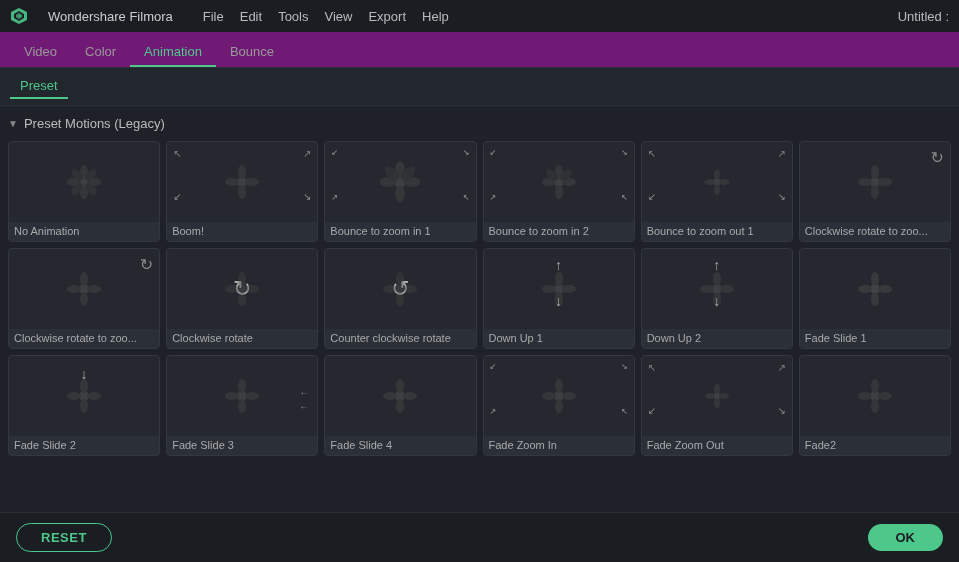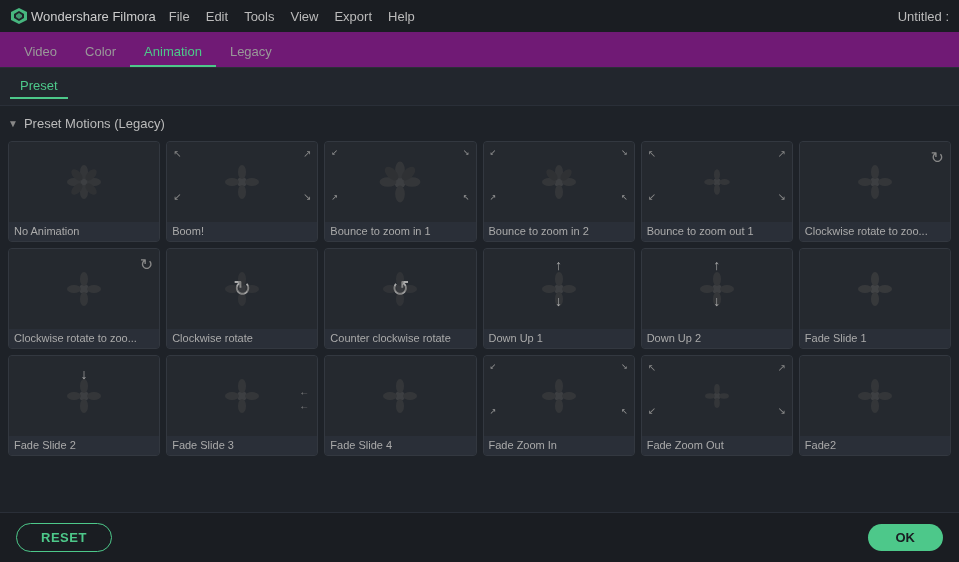--- a/index.html
+++ b/index.html
@@ -14,21 +14,21 @@
       flex-direction: column;
     }
 
     
     .title-bar {
       background: #1a1d22;
       height: 32px;
       display: flex;
       align-items: center;
       padding: 0 10px;
-      gap: 3px;
+      gap: 20px;
       flex-shrink: 0;
     }
     .title-bar-logo {
       width: 18px;
       height: 18px;
     }
     .title-bar-appname {
       color: #ccc;
       font-size: 13px;
       margin-right: 10px;
@@ -225,21 +225,21 @@
     <span class="title-bar-menu-item">Export</span>
     <span class="title-bar-menu-item">Help</span>
   </div>
   <div class="title-bar-right">Untitled :</div>
 </div>
 
 <div class="tab-bar">
   <div class="tab-item">Video</div>
   <div class="tab-item">Color</div>
   <div class="tab-item active">Animation</div>
-  <div class="tab-item">Legacy</div>
+  <div class="tab-item">Bounce</div>
 </div>
 
 <div class="sub-tab-bar">
   <div class="sub-tab-item active">Preset</div>
 </div>
 
 <div class="content">
   <div class="section-header">
     <span class="section-arrow">▼</span>
     <span>Preset Motions (Legacy)</span>

